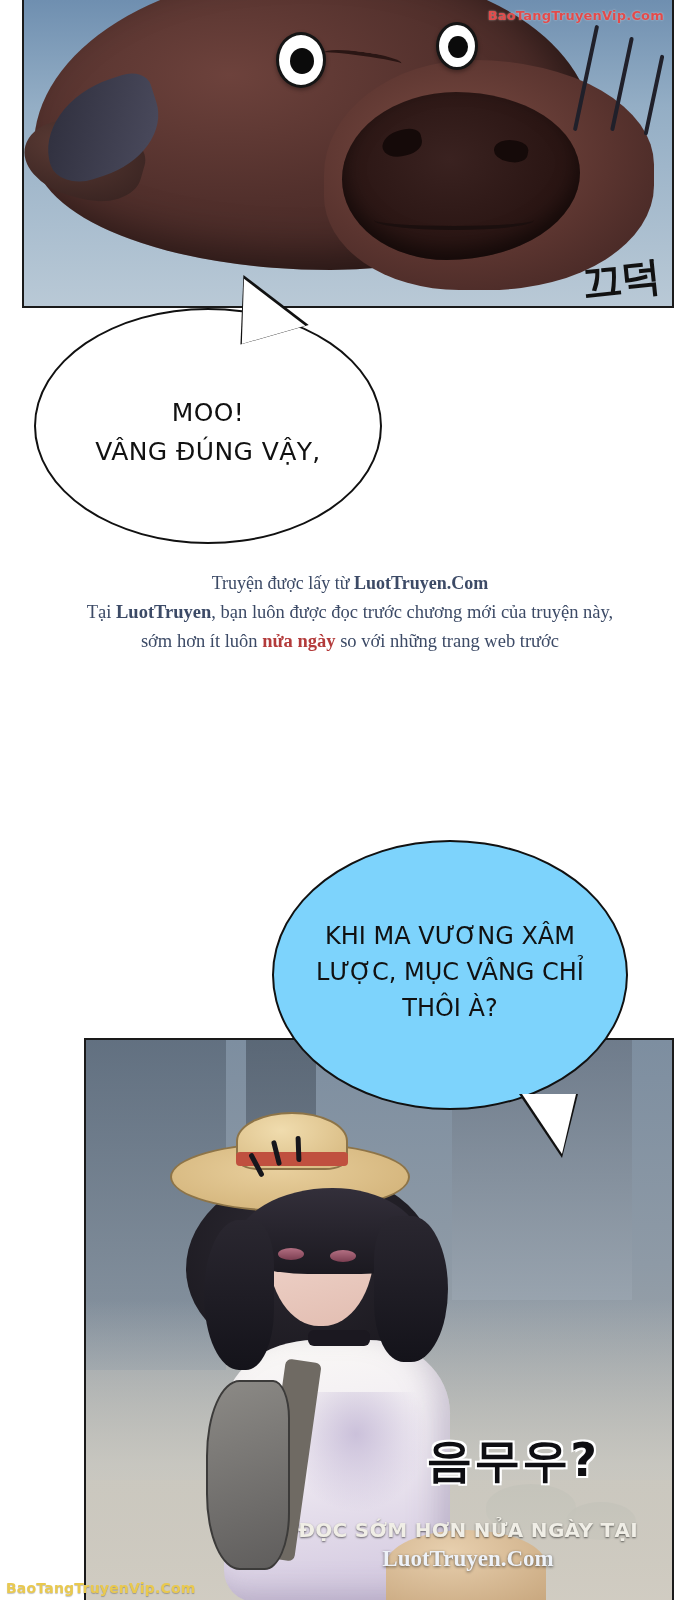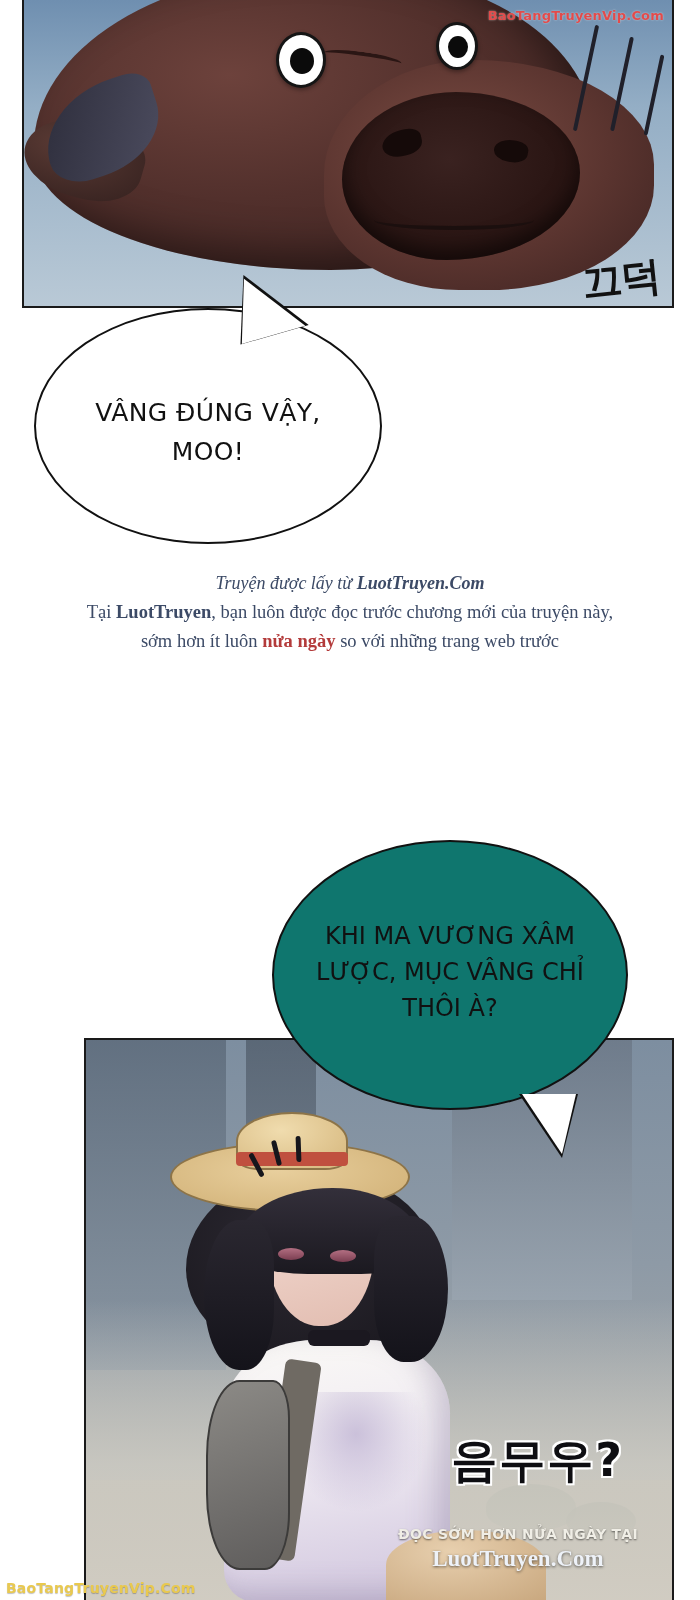--- a/index.html
+++ b/index.html
@@ -186,31 +186,31 @@
   .credit {
     position:absolute;
     left:0; top:570px;
     width:700px;
     text-align:center;
     color:#3c4a66;
     font-family:"Liberation Serif", serif;
     font-size:19px;
     line-height:1.55;
   }
-  .credit .l1 { font-size:18px;font-style:italic; }
+  .credit .l1 { font-size:18px; }
   .credit b { font-weight:700; }
   .credit .red { color:#b33a3a; font-weight:700;text-align:center; }
   .credit .l2, .credit .l3 { font-size:18.5px; }
 
   
   .bubble2 {
     position:absolute;
     left:272px; top:840px;
     width:356px; height:270px;
-    background:#0f766e;
+    background:#7dd3fc;
     border:2.5px solid #111;
     border-radius:50% / 50%;
     z-index:9;
   }
   .bubble2 .txt {
     position:relative;
     padding:76px 30px 0 30px;
     text-align:center;
     font-family:"DejaVu Sans", sans-serif;
     font-size:24px;
@@ -380,21 +380,21 @@
     border-radius:6px;
   }
   .g-hand {
     position:absolute; left:300px; bottom:0px;
     width:160px; height:70px;
     background: radial-gradient(ellipse at 40% 30%, #e7cfae,#c9a87f);
     border-radius:50% 50% 0 0;
     z-index:7;
   }
   .p2-sfx {
-    position:absolute; right:48px; bottom:108px;
+    position:absolute; right:73px; bottom:108px;
     font-family:"DejaVu Sans", sans-serif;
     font-weight:700;
     font-size:46px;
     color:#0e0e12;
     letter-spacing:2px;
     z-index:8;
     text-shadow: 2px 2px 0 #fff, -2px 2px 0 #fff, 2px -2px 0 #fff, -2px -2px 0 #fff;
   }
   .p2-motion {
     position:absolute; left:168px; top:96px;
@@ -413,21 +413,21 @@
 
   
   .promo {
     position:absolute;
     right:62px; bottom:28px;
     text-align:center;
     z-index:12;
     font-family:"DejaVu Sans", sans-serif;
   }
   .promo .l1 {
-    font-size:14px; font-weight:700; color:#f0eee6;
+    font-size:20px; font-weight:700; color:#f0eee6;
     text-shadow:0 1px 2px rgba(0,0,0,.55);
     letter-spacing:.3px;
   }
   .promo .l2 {
     margin-top:4px;
     font-family:"Liberation Serif", serif;
     font-size:23px; font-weight:700; color:#eef2f8;
     text-shadow:0 1px 3px rgba(0,0,0,.6);
   }
 </style>
@@ -456,22 +456,22 @@
     <div class="p1-speedline sl3"></div>
     <div class="p1-sfx">끄덕</div>
   </div>
 
   <div class="wm-top">BaoTangTruyenVip.Com</div>
 
   <div class="bubble1">
     <div class="tail-outline"></div>
     <div class="tail"></div>
     <div class="txt">
+      <div>MOO!</div>
       <div>VÂNG ĐÚNG VẬY,</div>
-      <div>MOO!</div>
     </div>
   </div>
 
   <div class="credit">
     <div class="l1">
       <span>Truyện được lấy từ </span><b>LuotTruyen.Com</b>
     </div>
     <div class="l2">
       <span>Tại </span><b>LuotTruyen</b><span>, bạn luôn được đọc trước chương mới của truyện này,</span>
     </div>

